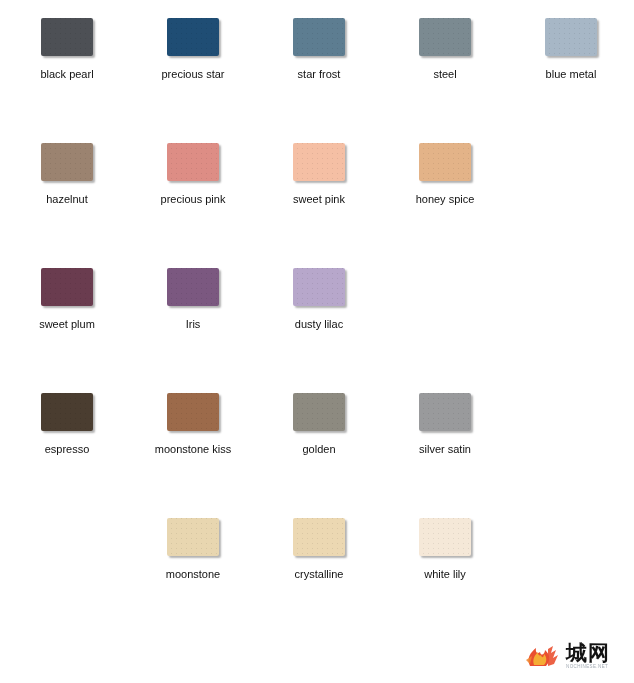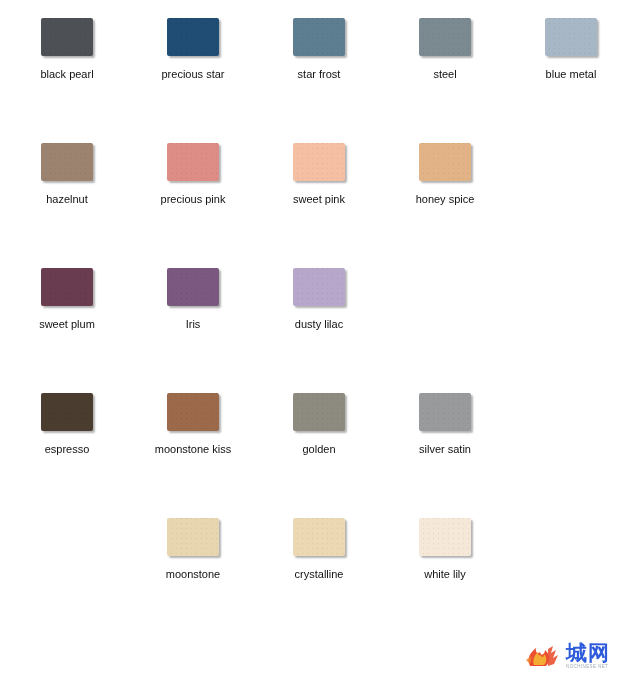--- a/index.html
+++ b/index.html
@@ -101,21 +101,21 @@
     display: flex;
     flex-direction: column;
     align-items: flex-start;
     justify-content: center;
   }
   .wm-cn {
     font-size: 21px;
     line-height: 21px;
     font-weight: bold;
     letter-spacing: 1px;
-    color: #1d4ed8;
+    color: #000000;
     text-shadow: 0.5px 0.5px 0 rgba(255,255,255,0.8);
   }
   .wm-url {
     font-size: 4.5px;
     line-height: 6px;
     letter-spacing: 0.4px;
     color: #9aa3ad;
     margin-top: 1px;
     transform: scaleY(1.1);
     transform-origin: left top;

